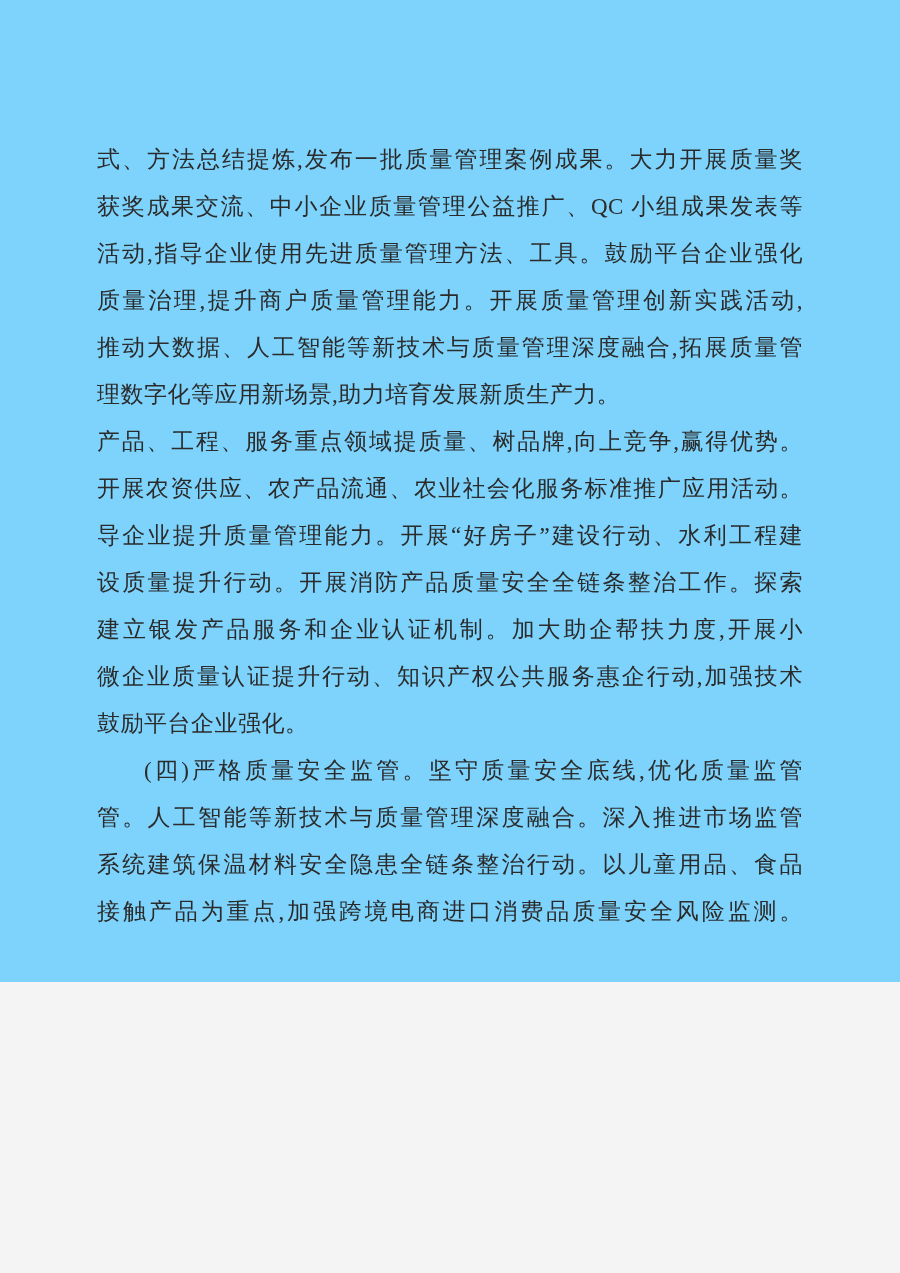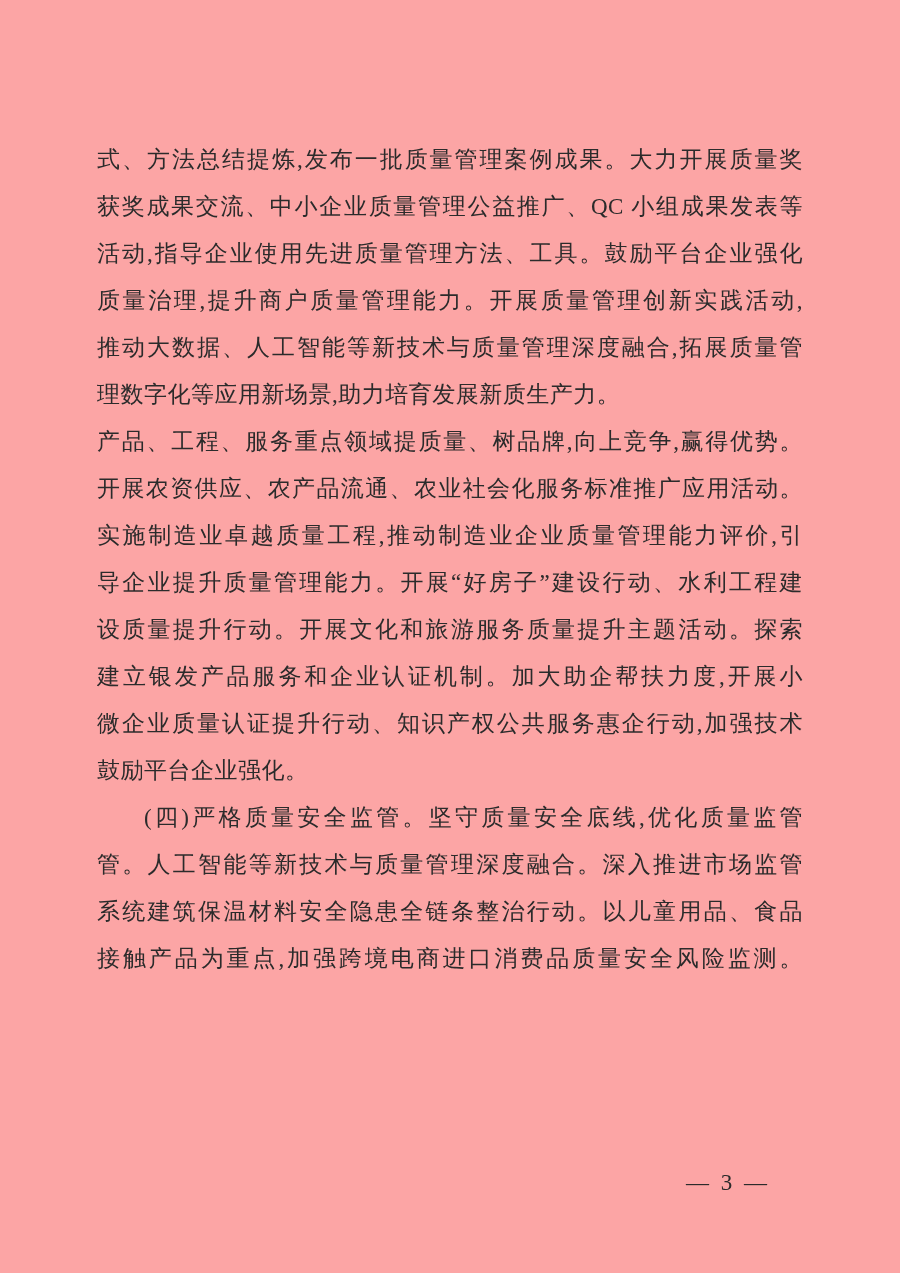--- a/index.html
+++ b/index.html
@@ -7,22 +7,22 @@
     padding: 0;
   }
   body {
     width: 900px;
     height: 1273px;
     background: #f4f4f4;
   }
   .page {
     position: relative;
     width: 900px;
-    height: 1273px;
-    background: #fca5a5;
+    height: 982px;
+    background: #7dd3fc;
     overflow: hidden;
     font-family: "Liberation Serif", "DejaVu Serif", serif;
     color: #2b2b2b;
   }
   .content {
     position: absolute;
     left: 97px;
     top: 136px;
     width: 706px;
   }
@@ -63,23 +63,22 @@
       <div class="doc-line">获奖成果交流、中小企业质量管理公益推广、QC 小组成果发表等</div>
       <div class="doc-line">活动,指导企业使用先进质量管理方法、工具。鼓励平台企业强化</div>
       <div class="doc-line">质量治理,提升商户质量管理能力。开展质量管理创新实践活动,</div>
       <div class="doc-line">推动大数据、人工智能等新技术与质量管理深度融合,拓展质量管</div>
       <div class="doc-line no-fill">理数字化等应用新场景,助力培育发展新质生产力。</div>
     </div>
 
     <div>
       <div class="doc-line">产品、工程、服务重点领域提质量、树品牌,向上竞争,赢得优势。</div>
       <div class="doc-line">开展农资供应、农产品流通、农业社会化服务标准推广应用活动。</div>
-      <div class="doc-line">实施制造业卓越质量工程,推动制造业企业质量管理能力评价,引</div>
       <div class="doc-line">导企业提升质量管理能力。开展“好房子”建设行动、水利工程建</div>
-      <div class="doc-line">设质量提升行动。开展文化和旅游服务质量提升主题活动。探索</div>
+      <div class="doc-line">设质量提升行动。开展消防产品质量安全全链条整治工作。探索</div>
       <div class="doc-line">建立银发产品服务和企业认证机制。加大助企帮扶力度,开展小</div>
       <div class="doc-line">微企业质量认证提升行动、知识产权公共服务惠企行动,加强技术</div>
       <div class="doc-line no-fill">鼓励平台企业强化。</div>
     </div>
 
     <div>
       <div class="doc-line indent">(四)严格质量安全监管。坚守质量安全底线,优化质量监管</div>
       <div class="doc-line">管。人工智能等新技术与质量管理深度融合。深入推进市场监管</div>
       <div class="doc-line">系统建筑保温材料安全隐患全链条整治行动。以儿童用品、食品</div>
       <div class="doc-line">接触产品为重点,加强跨境电商进口消费品质量安全风险监测。</div>

